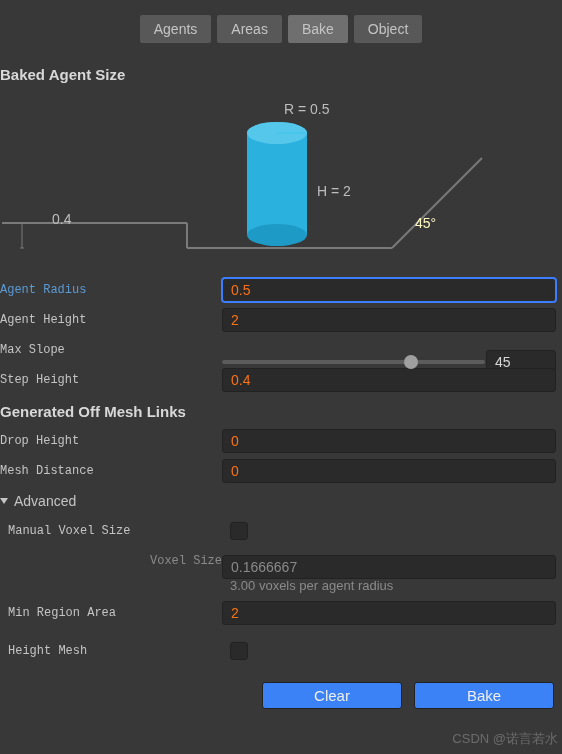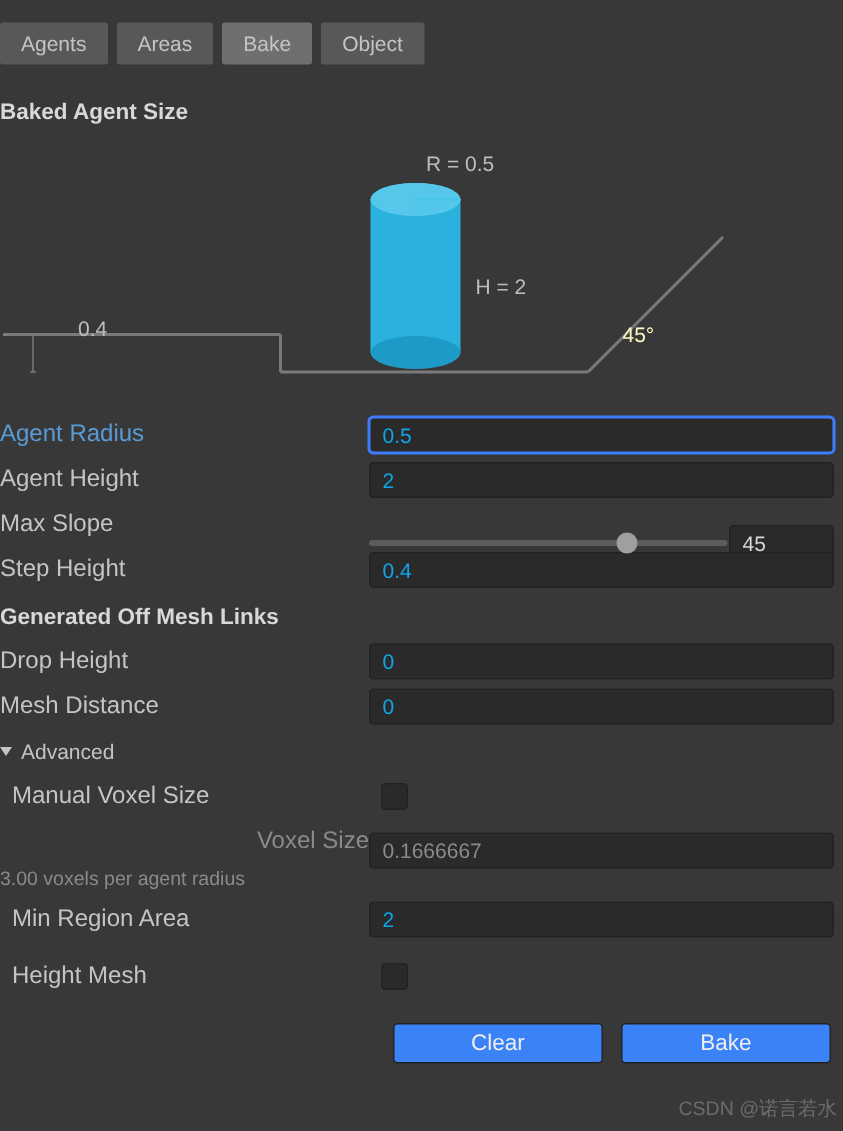--- a/index.html
+++ b/index.html
@@ -5,56 +5,56 @@
 * { box-sizing: border-box; margin: 0; padding: 0; }
 body {
   width: 562px; height: 754px;
   background: #383838;
   font-family: Arial, sans-serif;
   font-size: 14px;
   color: #C4C4C4;
   overflow: hidden;
   position: relative;
 }
-.tabs { display: flex; justify-content: flex-start; gap: 6px; padding: 15px 0; }
+.tabs { display: flex; justify-content: center; gap: 6px; padding: 15px 0; }
 .tab {
   background: #585858; color: #C4C4C4;
   padding: 6px 14px; border-radius: 2px;
   cursor: pointer; font-size: 14px;
 }
 .tab.active { background: #6F6F6F; }
 .section-header {
   font-weight: bold; font-size: 15px;
   color: #D8D8D8; padding: 8px 0 6px 0;
 }
 .diagram {
   position: relative; width: 562px; height: 170px;
   margin: 4px 0 12px 2px;
 }
 .row { display: flex; align-items: center; height: 30px; }
-.label { width: 246px; padding-left: 0; font-size: 16px; }
+.label { width: 222px; padding-left: 0; font-size: 12px; font-family: Liberation Mono, monospace; }
 .label.indent1 { padding-left: 8px; }
 .label.indent2 { padding-left: 42px; color: #8A8A8A; text-align: right; }
 .input-field {
   flex: 1; margin-right: 6px;
   background: #2A2A2A; border: 1px solid #222;
-  border-radius: 3px; color: #0ea5e9;
+  border-radius: 3px; color: #f97316;
   padding: 3px 8px; font-size: 14px; height: 24px;
   outline: none;
 }
 .input-field.active { border: 1px solid #3C7EFF; box-shadow: 0 0 0 1px #3C7EFF; }
 .input-field.disabled { color: #8A8A8A; margin-top: 12px; }
 .active-label { color: #5B9BD5; }
 .slider-row { display: flex; align-items: center; flex: 1; margin-right: 6px; gap: 1px; margin-top: 24px; }
 .slider { flex: 1; height: 4px; background: #5C5C5C; position: relative; border-radius: 2px; }
 .slider-thumb { position: absolute; width: 14px; height: 14px; background: #9F9F9F; border-radius: 50%; top: -5px; transform: translateX(-50%); }
 .slider-val { width: 70px; background: #2A2A2A; border: 1px solid #222; border-radius: 3px; color: #D6D6D6; padding: 3px 8px; font-size: 14px; height: 24px; }
 .foldout-arrow { display: inline-block; width: 0; height: 0; border-left: 4px solid transparent; border-right: 4px solid transparent; border-top: 6px solid #C4C4C4; margin-right: 6px; vertical-align: middle; }
 .checkbox { width: 18px; height: 18px; background: #2A2A2A; border: 1px solid #222; border-radius: 3px; margin-left: 8px; }
-.helper-text { color: #8A8A8A; font-size: 13px; height: 22px; padding-top: 2px; }
+.helper-text { color: #8A8A8A; font-size: 13px; padding-left: 230px; height: 22px; padding-top: 2px; }
 .buttons { display: flex; justify-content: flex-end; gap: 12px; padding: 16px 8px 0 0; }
 .btn { background: #3b82f6; color: #EEE; padding: 4px 0; width: 140px; text-align: center; border: 1px solid #222; border-radius: 3px; cursor: pointer; font-size: 15px; }
 .watermark { position: absolute; bottom: 6px; right: 4px; color: rgba(200,200,200,0.35); font-size: 13px; }
 </style>
 </head>
 <body>
 
 <div class="tabs">
   <div class="tab">Agents</div>
   <div class="tab">Areas</div>

